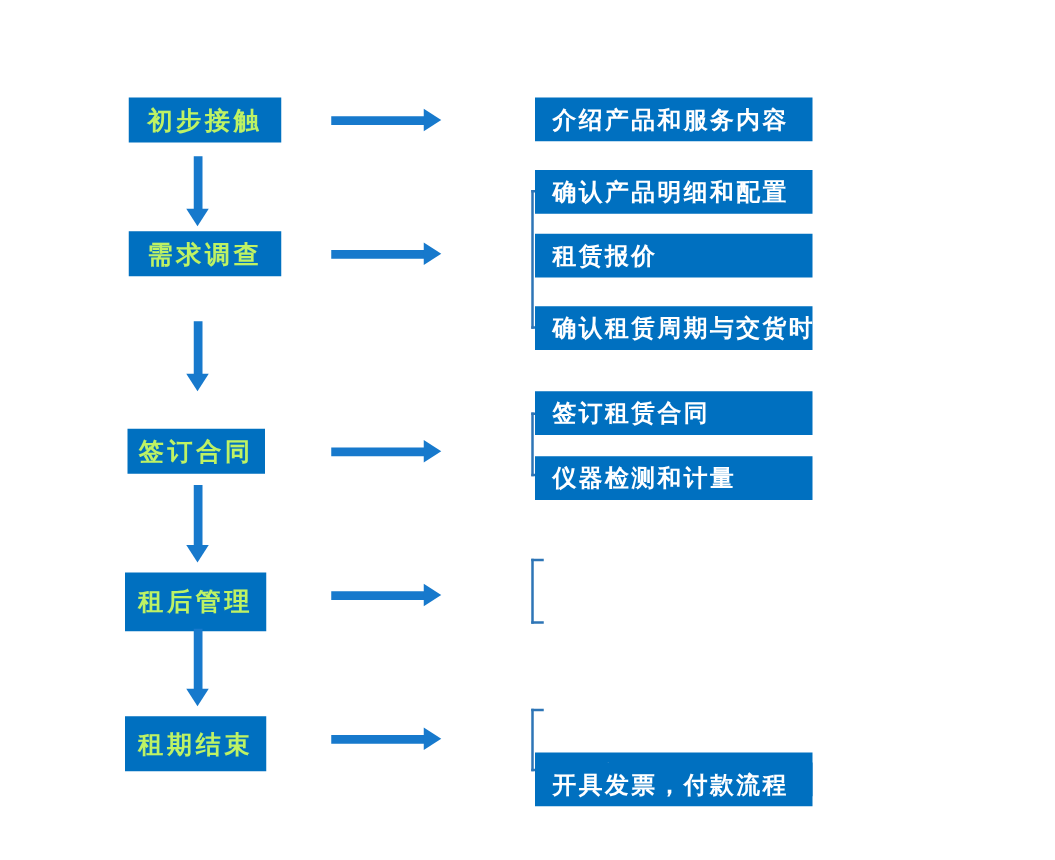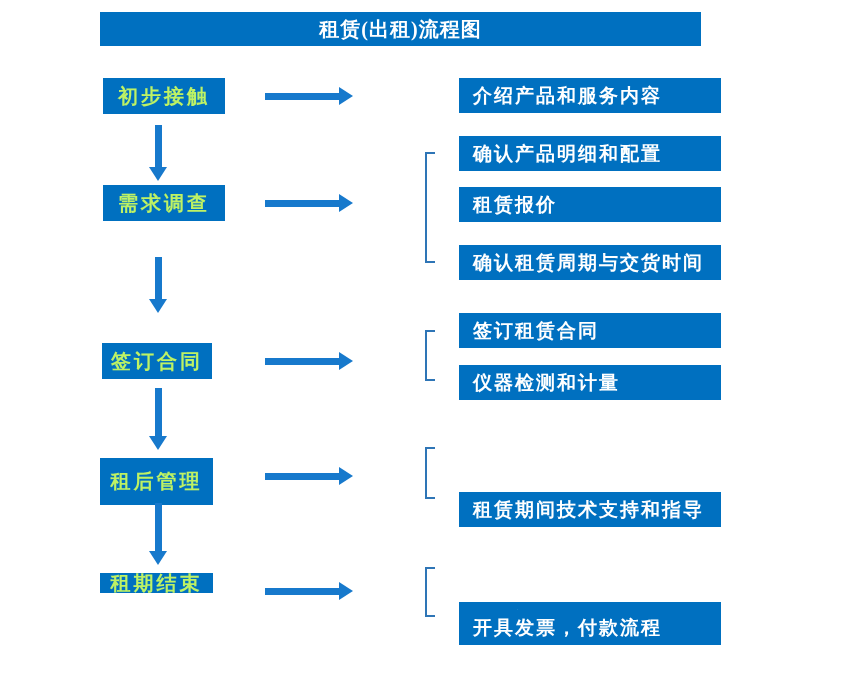--- a/index.html
+++ b/index.html
@@ -15,21 +15,21 @@
     display:flex;align-items:center;justify-content:center;
     font-size:20px;font-weight:bold;letter-spacing:1px;
   }
 
   .lbox{
     position:absolute;background:var(--box-blue,#0070C0);color:#bef264;
     display:flex;align-items:center;justify-content:center;
     font-size:20px;font-weight:bold;letter-spacing:3px;
   }
   .rbox{
-    position:absolute;left:459px;width:262px;height:35px;
+    position:absolute;left:428px;width:222px;height:35px;
     background:var(--box-blue,#0070C0);color:#fff;
     display:flex;align-items:center;
     padding-left:14px;box-sizing:border-box;
     font-size:19px;font-weight:bold;letter-spacing:2px;
     white-space:nowrap;
   }
 
   
   .harrow{position:absolute;left:265px;width:88px;height:18px;}
   .harrow .shaft{position:absolute;left:0;top:5.5px;width:75px;height:7px;background:var(--arrow-blue,#1779CC);}
@@ -49,27 +49,26 @@
     border-left:2px solid var(--bracket-blue,#2E75B6);
     border-top:2px solid var(--bracket-blue,#2E75B6);
     border-bottom:2px solid var(--bracket-blue,#2E75B6);
     box-sizing:border-box;}
 </style>
 </head>
 <body>
 
 <div id="canvas">
 
-  <div class="title-bar">租赁(出租)流程图</div>
 
   <div class="lbox" style="left:103px;top:78px;width:122px;height:36px;">初步接触</div>
   <div class="lbox" style="left:103px;top:185px;width:122px;height:36px;">需求调查</div>
   <div class="lbox" style="left:102px;top:343px;width:110px;height:36px;">签订合同</div>
   <div class="lbox" style="left:100px;top:458px;width:113px;height:47px;">租后管理</div>
-  <div class="lbox" style="left:100px;top:573px;width:113px;height:20px;">租期结束</div>
+  <div class="lbox" style="left:100px;top:573px;width:113px;height:44px;">租期结束</div>
 
   <div class="varrow" style="top:125px;height:56px;">
     <div class="shaft" style="height:43px;"></div>
     <div class="head" style="top:42px;"></div>
   </div>
   <div class="varrow" style="top:257px;height:56px;">
     <div class="shaft" style="height:43px;"></div>
     <div class="head" style="top:42px;"></div>
   </div>
   <div class="varrow" style="top:388px;height:62px;">
@@ -106,17 +105,16 @@
   <div class="bracket" style="top:330px;height:51px;"></div>
   <div class="bracket" style="top:447px;height:52px;"></div>
   <div class="bracket" style="top:567px;height:50px;"></div>
 
   <div class="rbox" style="top:78px;">介绍产品和服务内容</div>
   <div class="rbox" style="top:136px;">确认产品明细和配置</div>
   <div class="rbox" style="top:187px;">租赁报价</div>
   <div class="rbox" style="top:245px;">确认租赁周期与交货时间</div>
   <div class="rbox" style="top:313px;">签订租赁合同</div>
   <div class="rbox" style="top:365px;">仪器检测和计量</div>
-  <div class="rbox" style="top:492px;">租赁期间技术支持和指导</div>
   <div class="rbox" style="top:558px;margin-top:44px;">仪器退租</div>
   <div class="rbox" style="top:610px;">开具发票，付款流程</div>
 
 </div>
 
 </body></html>

